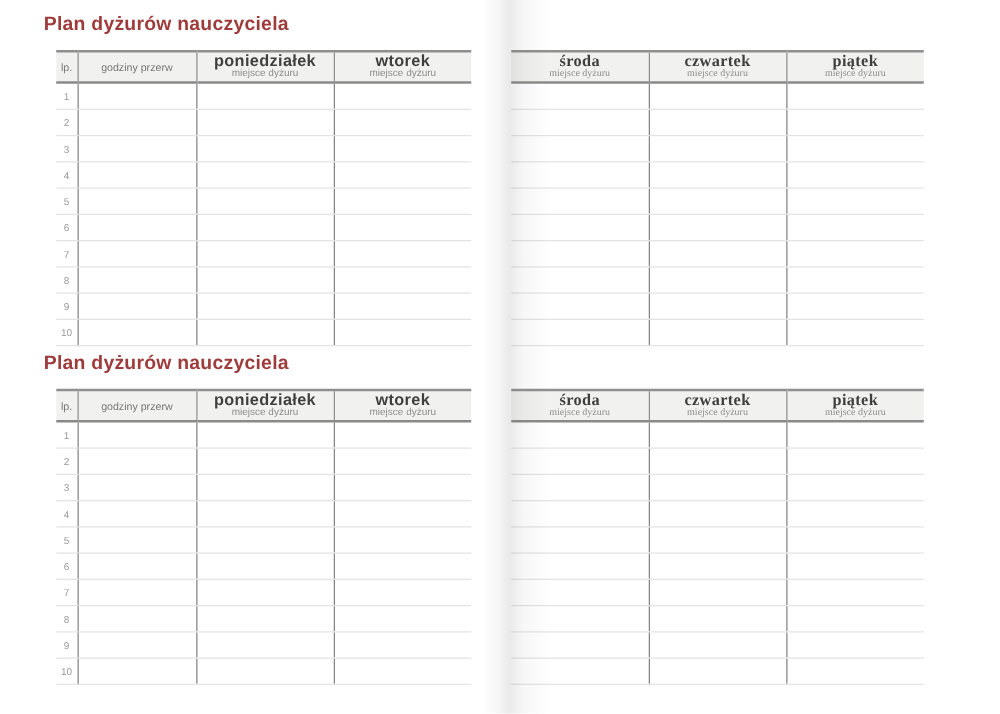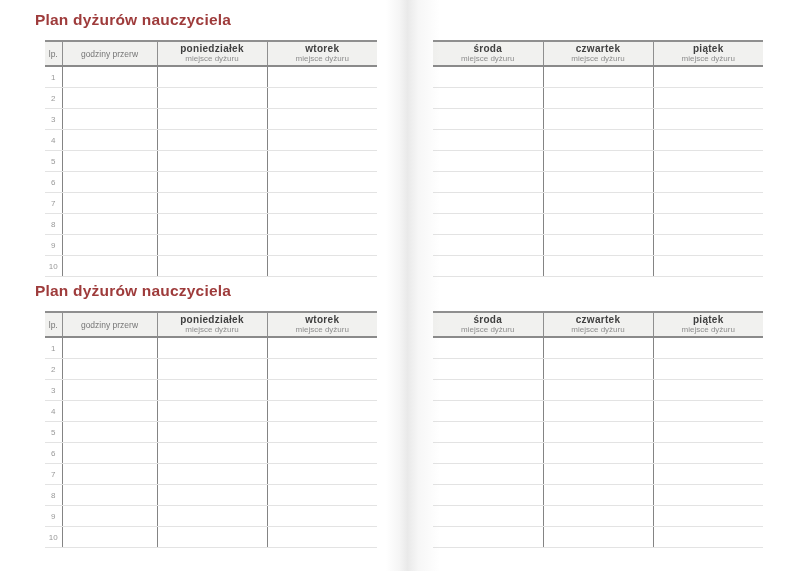--- a/index.html
+++ b/index.html
@@ -19,35 +19,35 @@
   }
   .half { position:absolute; left:0; width:800px; height:280px; }
   .half-a { top:0; }
   .half-b { top:271px; }
   .title {
     position:absolute; left:35px; top:11px; margin:0;
     font-size:15.5px; font-weight:bold; letter-spacing:0.2px; color:#9e3b3b;
   }
   table.tbl { position:absolute; border-collapse:collapse; table-layout:fixed; }
   .tbl-left  { left:45px;  top:40px; width:331px; }
-  .tbl-right { left:433px; top:40px; width:330px; }
+  .tbl-right { left:409px; top:40px; width:330px;font-family:Liberation Serif, serif; }
   .tbl col.c-lp    { width:17px; }
   .tbl col.c-hours { width:95px; }
   .tbl-left col.c-day { width:110px; }
   .tbl-right col.c-day { width:110px; }
   thead th {
     background:#f1f1ef;
     border-top:2px solid #8f8f8f;
     border-bottom:2px solid #8a8a8a;
     height:23px; padding:0 2px; vertical-align:middle;
     font-weight:normal; text-align:center;
   }
   thead th + th { border-left:1px solid #8f8f8f; }
   th .day {
-    display:block; font-size:10px; font-weight:bold;
+    display:block; font-size:13px; font-weight:bold;
     color:#3f3f3f; line-height:11px; letter-spacing:0.3px;
   }
   th .sub { display:block; font-size:8px; color:#8d8d8d; line-height:10px; }
   th.th-small { font-size:8.5px; color:#767676; }
   tbody td {
     height:20px; border-bottom:1px solid #e3e3e3; padding:0;
     font-size:8px; color:#999999; text-align:center; vertical-align:middle;
   }
   td.lp   { border-right:1px solid #848484; }
   td.vsep { border-left:1px solid #848484; }

